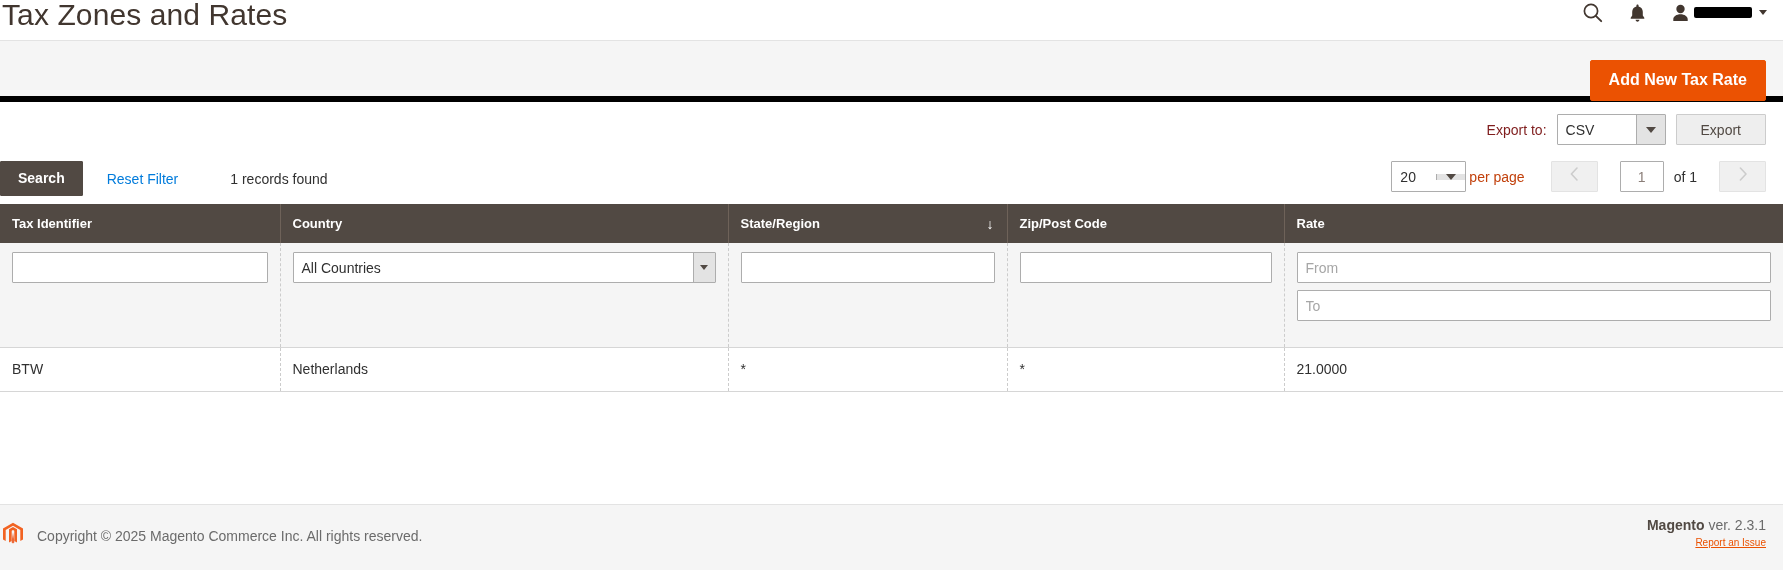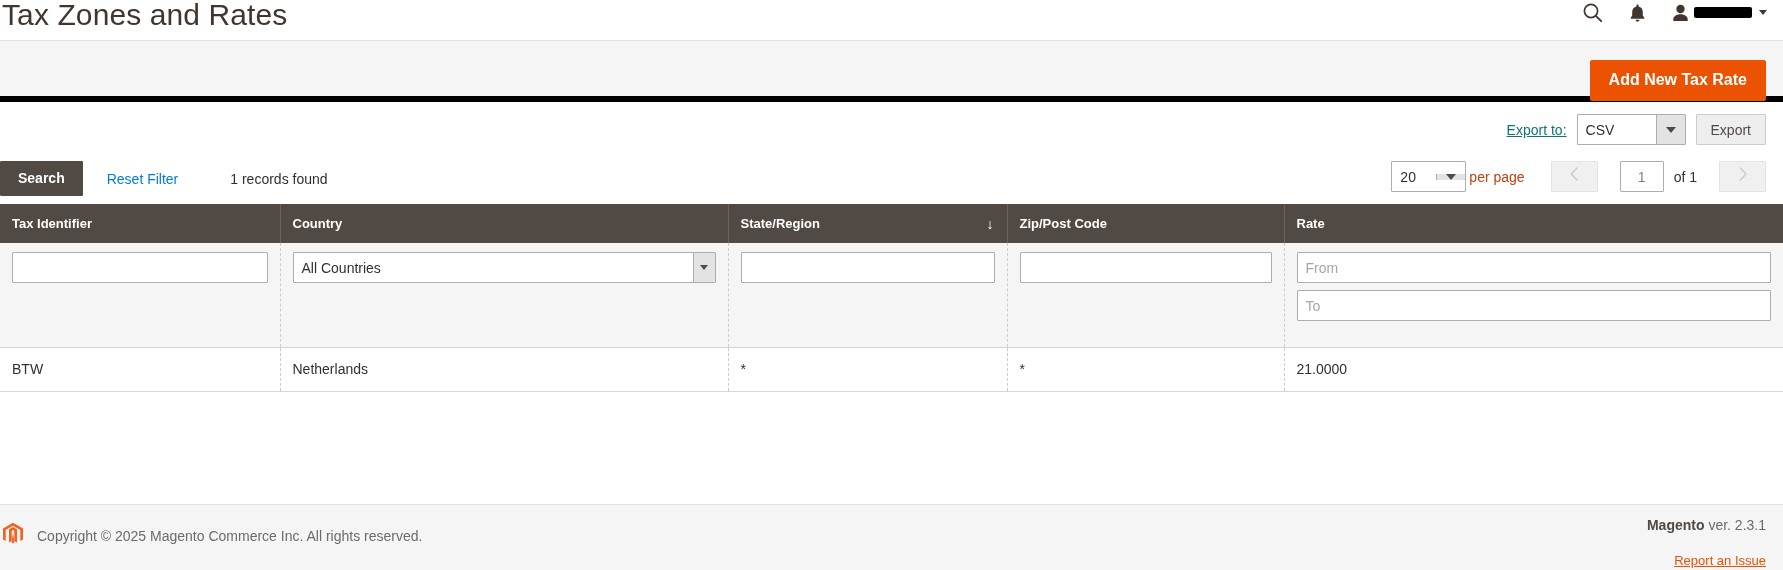--- a/index.html
+++ b/index.html
@@ -87,23 +87,22 @@
   }
   .export-group {
     position: absolute;
     right: 17px; top: 12px;
     display: flex;
     align-items: center;
     gap: 10px;
   }
   .export-label {
     font-size: 14px;
-    color: #0f766e;
-    white-space: nowrap;
-    text-decoration: underline;
+    color: #7f1d1d;
+    white-space: nowrap;
   }
   .select-wrap {
     display: flex;
     height: 31px;
     border: 1px solid #adadad;
     background: #ffffff;
     border-radius: 1px;
     overflow: hidden;
   }
   .select-wrap .sel-value {
@@ -121,21 +120,21 @@
     border-left: 1px solid #adadad;
   }
   .tri-down {
     width: 0; height: 0;
     border-left: 5px solid transparent;
     border-right: 5px solid transparent;
     border-top: 6px solid #514943;
   }
   .btn-secondary {
     height: 31px;
-    padding: 0 14px;
+    padding: 0 24px;
     background: #eeeeee;
     border: 1px solid #cccccc;
     font-size: 14px;
     color: #514943;
     font-family: "Liberation Sans", sans-serif;
     cursor: pointer;
     border-radius: 1px;
     white-space: nowrap;
   }
 
@@ -337,22 +336,22 @@
     text-align: right;
   }
   .magento-ver {
     font-size: 14px;
     color: #6b6b6b;
     white-space: nowrap;
   }
   .magento-ver strong { color: #514943; font-weight: bold; }
   .report-link {
     display: block;
-    margin-top: 20px;
-    font-size: 13px;
+    margin-top: 4px;
+    font-size: 10px;
     color: #eb5202;
     text-decoration: underline;
     cursor: pointer;
     white-space: nowrap;
   }
 </style>
 </head>
 <body>
 
 <div class="page-header">

